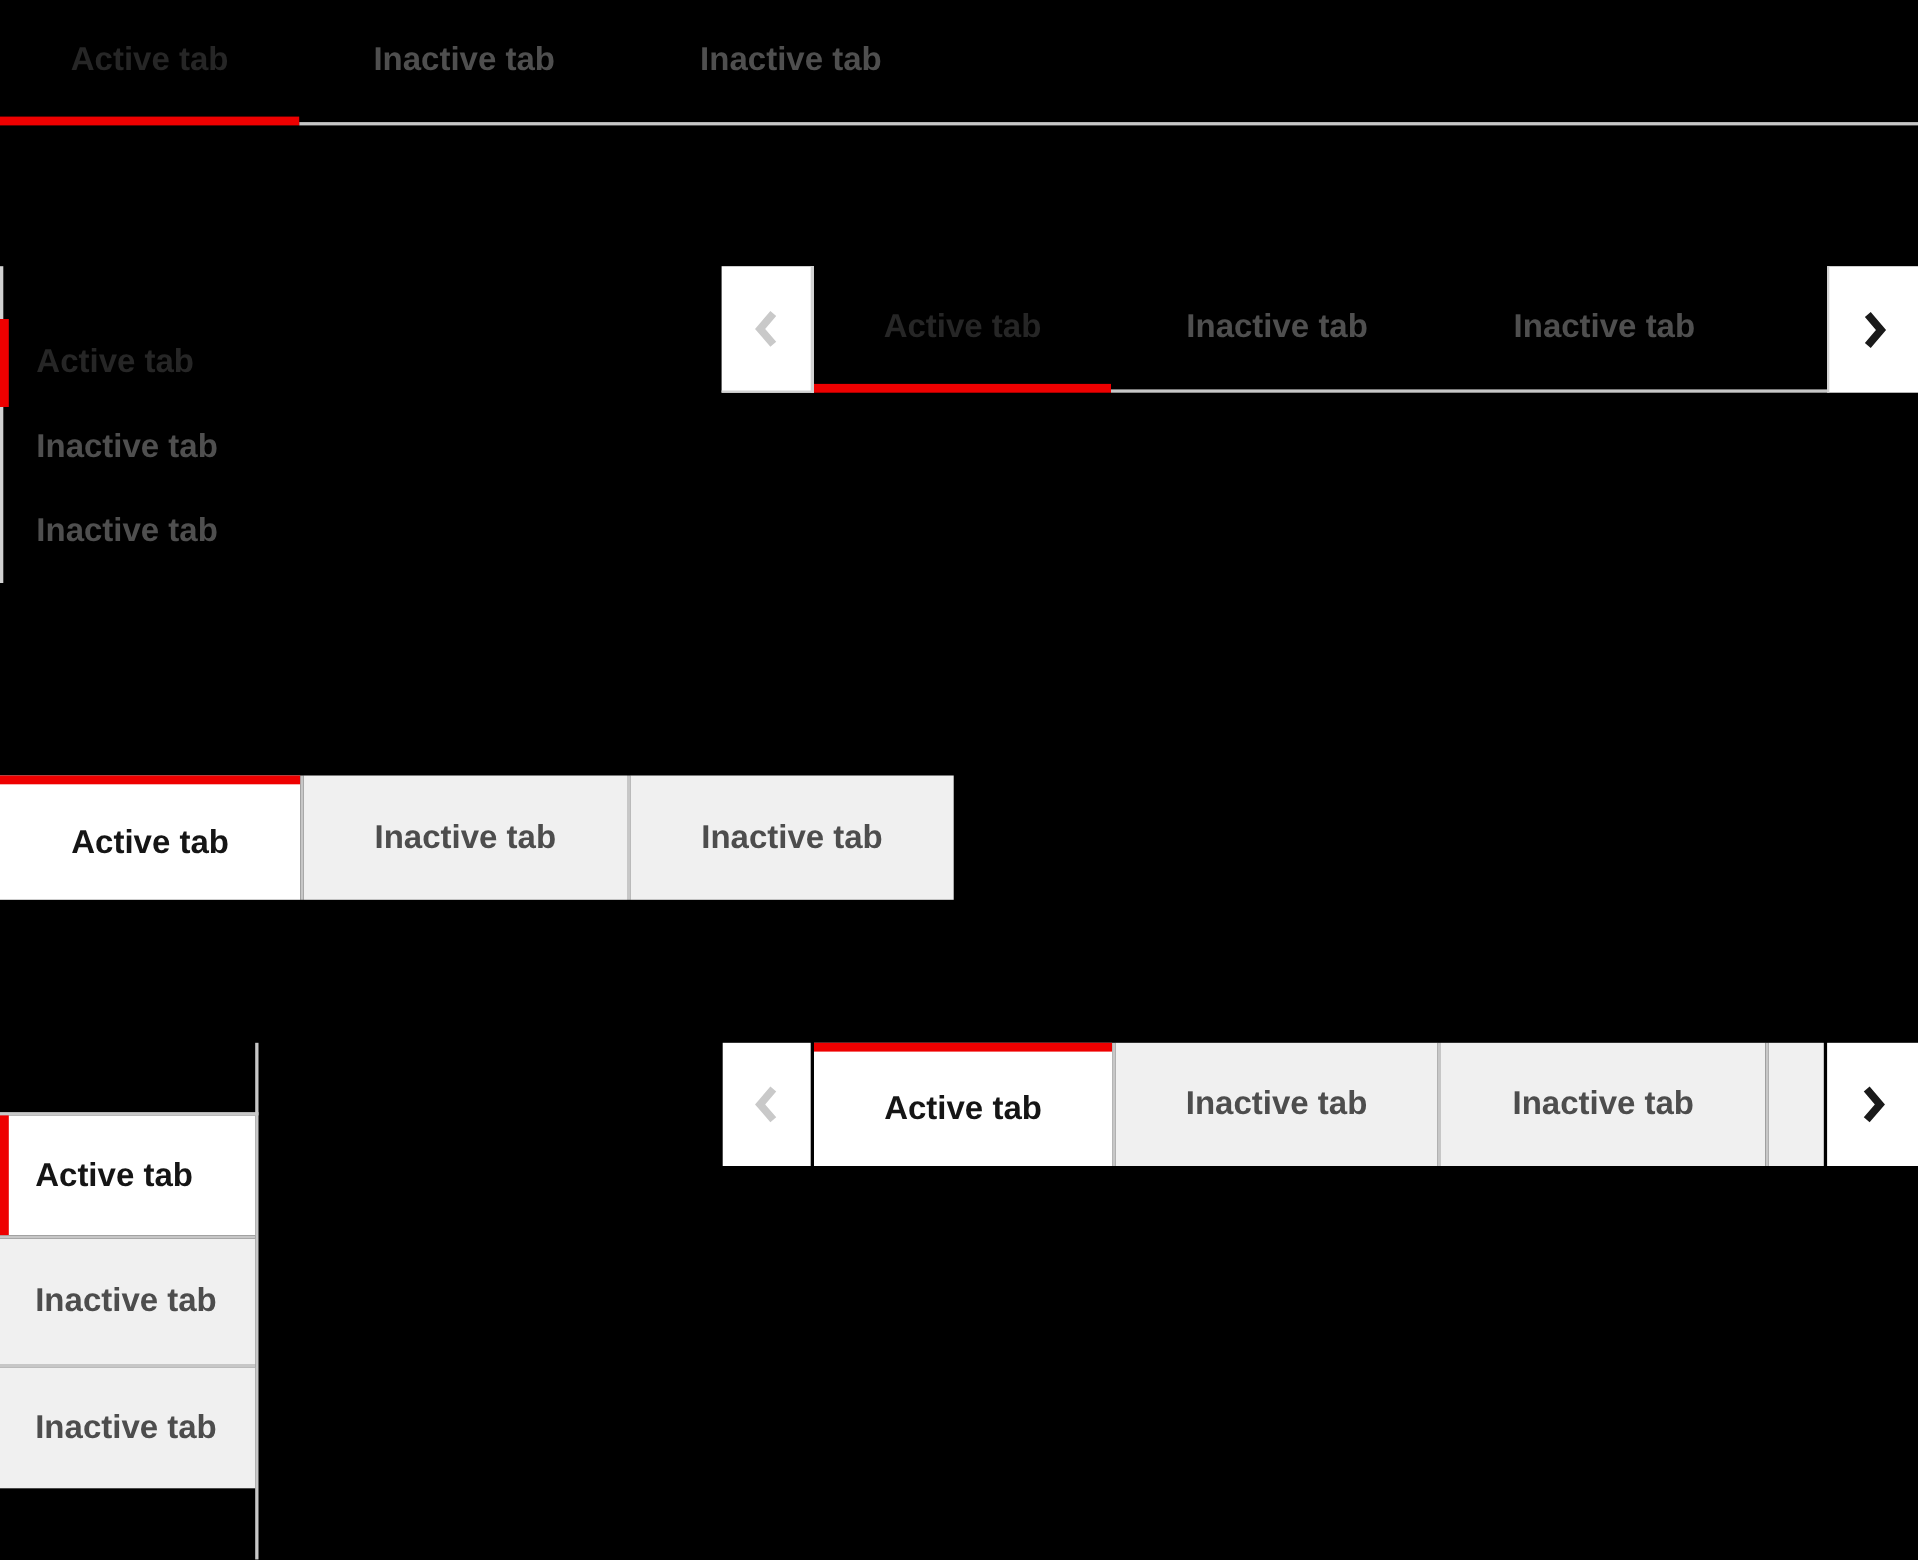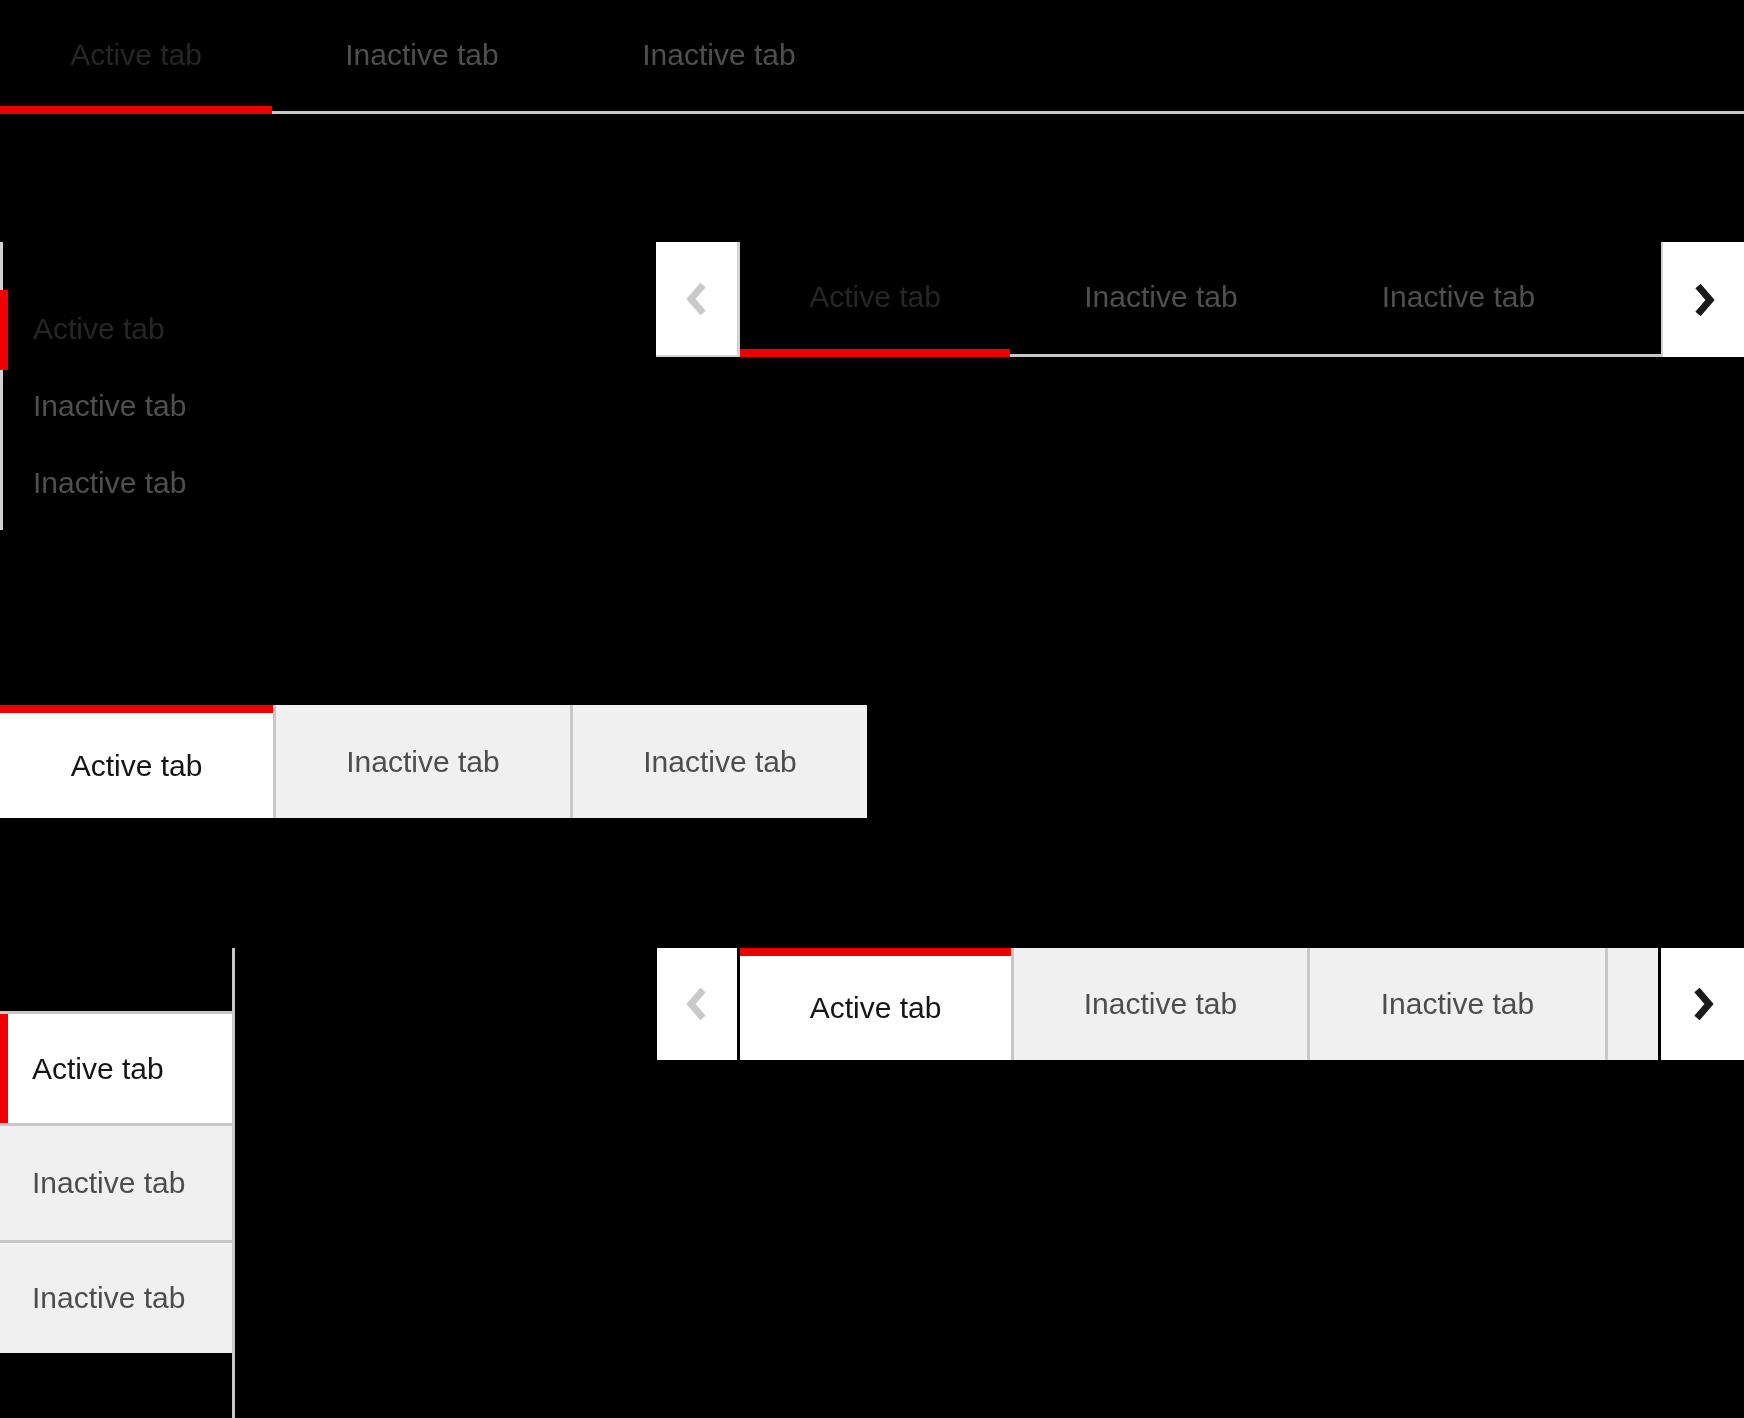--- a/index.html
+++ b/index.html
@@ -1,18 +1,18 @@
 <!DOCTYPE html>
 <html><head>
 <meta charset="utf-8">
 <style>
   html,body{margin:0;padding:0;background:#000;}
   .canvas{position:relative;width:1744px;height:1418px;background:#000000;overflow:hidden;
           font-family:"Liberation Sans","DejaVu Sans",sans-serif;font-size:30px;font-weight:400;}
-  .abs{position:absolute;}
+  .abs{position:absolute;font-weight:bold;}
   .flexc{display:flex;align-items:center;justify-content:center;}
   .flexl{display:flex;align-items:center;justify-content:flex-start;}
 
   
   .txt-dark-active{color:#262626;}
   .txt-dark-inactive{color:#4f4f4f;}
   .txt-box-active{color:#151515;}
   .txt-box-inactive{color:#4d4d4d;}
 
   

